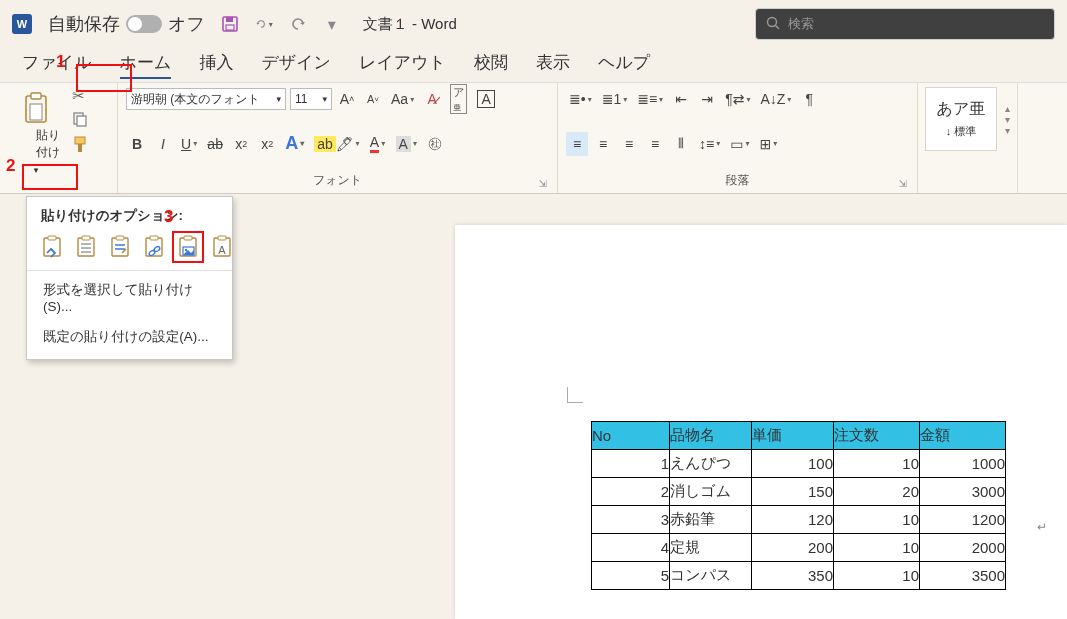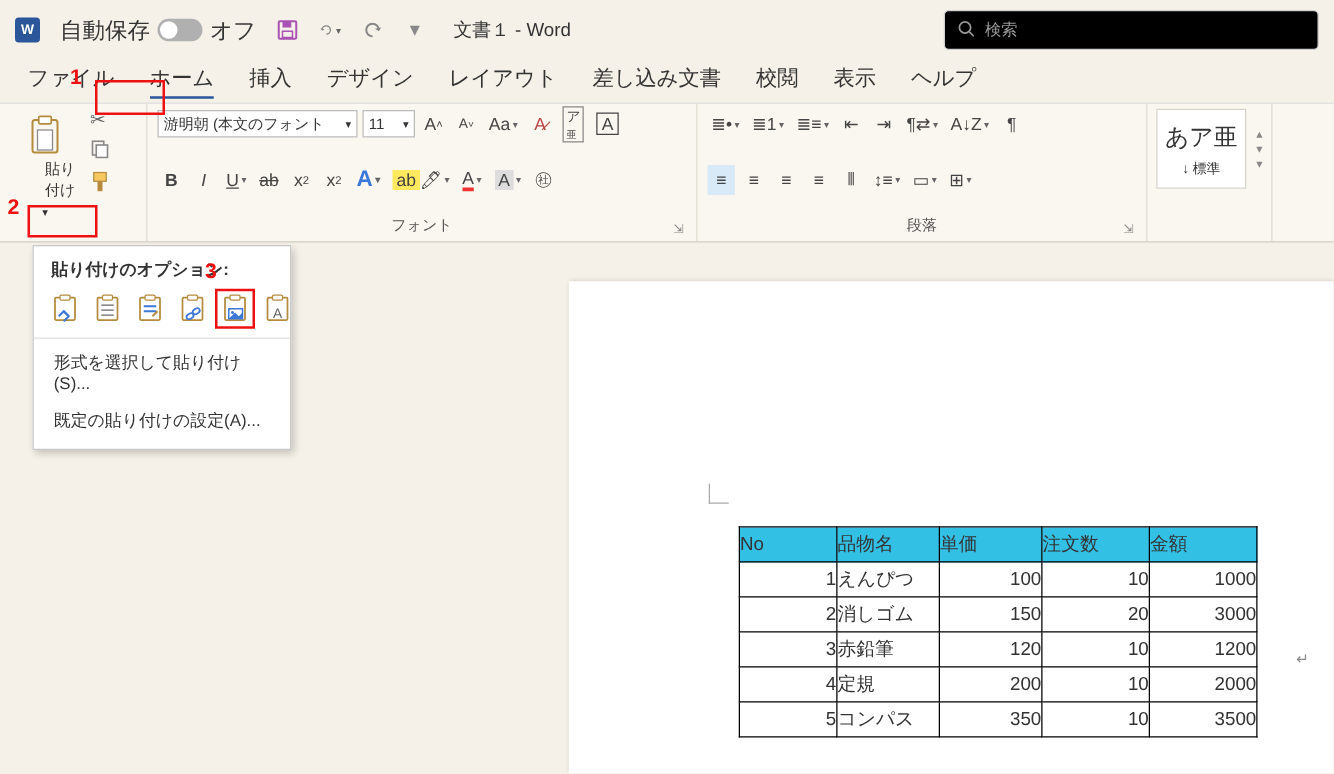--- a/index.html
+++ b/index.html
@@ -7,21 +7,21 @@
 
   
   .titlebar { height: 48px; display: flex; align-items: center; padding: 0 12px; gap: 16px; }
   .app-icon { width: 20px; height: 20px; background: #2b579a; color: #fff; border-radius: 3px; display:flex; align-items:center; justify-content:center; font-size:11px; font-weight:bold; }
   .autosave { display: flex; align-items: center; gap: 6px; font-size: 18px; }
   .switch { width: 36px; height: 18px; border-radius: 9px; background: #b0b0b0; position: relative; }
   .switch::after { content:""; width:14px; height:14px; background:#fff; border-radius:50%; position:absolute; top:2px; left:2px; }
   .save-icon, .undo-icon, .redo-icon, .more-icon { width:18px; height:18px; display:inline-flex; align-items:center; justify-content:center; font-size:16px; color:#888; }
   .save-icon { color:#a953b5; font-size:18px;}
   .doc-title { font-size: 15px; margin-left: 6px; }
-  .search-box { margin-left: auto; width: 300px; height: 32px; background: #000000; border: 1px solid #d0d0d0; border-radius: 4px; display: flex; align-items: center; padding: 0 10px; color: #999; gap:8px; }
+  .search-box { margin-left: auto; width: 300px; height: 32px; background: #404040; border: 1px solid #d0d0d0; border-radius: 4px; display: flex; align-items: center; padding: 0 10px; color: #999; gap:8px; }
 
   
   .menubar { height: 34px; display: flex; align-items: flex-end; padding: 0 8px; gap: 0; font-size: 17px; }
   .menu-item { padding: 6px 14px 8px; cursor: pointer; }
   .tab-home-wrap { position: relative; }
   .red-box { position:absolute; border:2px solid #e11; pointer-events:none; }
 
   
   .ribbon { height: 112px; background: #faf7f0; border-top: 1px solid #ddd; border-bottom: 1px solid #d0cbc0; display:flex; position: relative; }
   .group { border-right: 1px solid #e0dcd0; padding: 4px 8px 2px; display:flex; flex-direction:column; justify-content:space-between; position:relative; }
@@ -56,21 +56,21 @@
   .tbl .num { text-align:right; }
   .tbl .c-no { width:78px; }
   .tbl .c-name { width:82px; }
   .tbl .c-price { width:82px; }
   .tbl .c-qty { width:86px; }
   .tbl .c-amt { width:86px; }
   .ret-mark { position:absolute; left:560px; top:355px; font-size:12px; color:#888;}
 
   
   .styles-box { width:72px; height:64px; border:1px solid #d8d4c8; background:#fff; display:flex; flex-direction:column; align-items:center; justify-content:center; font-size:12px; }
-  .styles-prev { font-size:19px; font-family: "Yu Mincho", serif;}
+  .styles-prev { font-size:16px; font-family: "Yu Mincho", serif;}
 
   
   .ann { position:absolute; color:#e11; font-weight:bold; font-size:17px; z-index:90; }
 </style>
 </head>
 <body>
 
 <div class="titlebar">
   <div class="app-icon">W</div>
   <div class="autosave">
@@ -111,21 +111,20 @@
 </div>
 
 <div class="menubar">
   <div class="menu-item">ファイル</div>
   <div class="menu-item tab-home-wrap">
     <span style="border-bottom:2px solid #2b579a; padding-bottom:5px;">ホーム</span>
   </div>
   <div class="menu-item">挿入</div>
   <div class="menu-item">デザイン</div>
   <div class="menu-item">レイアウト</div>
-  <div class="menu-item">差し込み文書</div>
   <div class="menu-item">校閲</div>
   <div class="menu-item">表示</div>
   <div class="menu-item">ヘルプ</div>
 </div>
 
 <div class="ribbon">
 
   <div class="group" style="width:118px;">
     <div class="group-row" style="align-items:flex-start;">
       <div>

